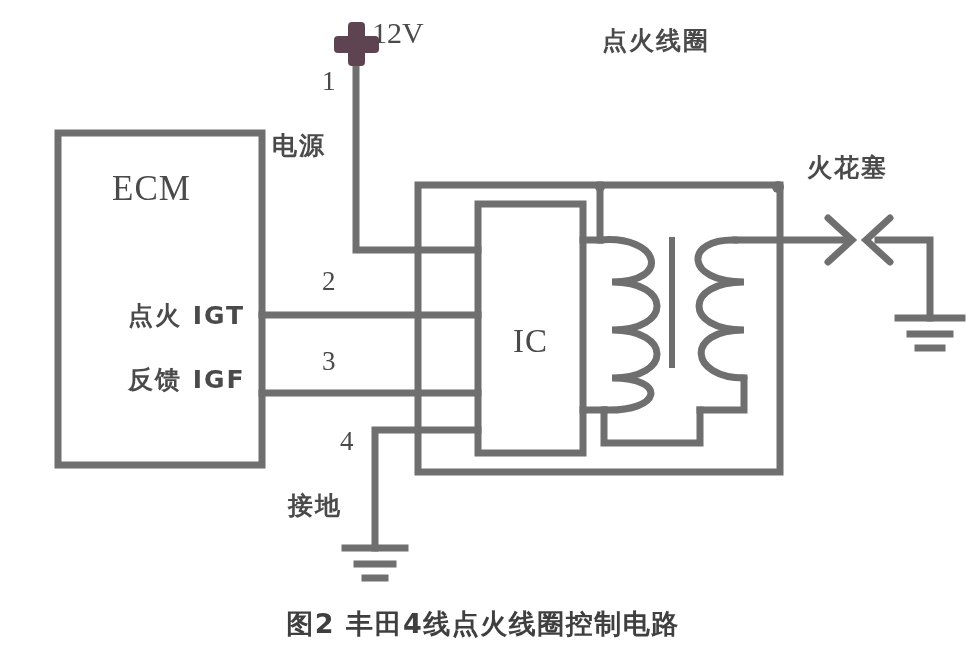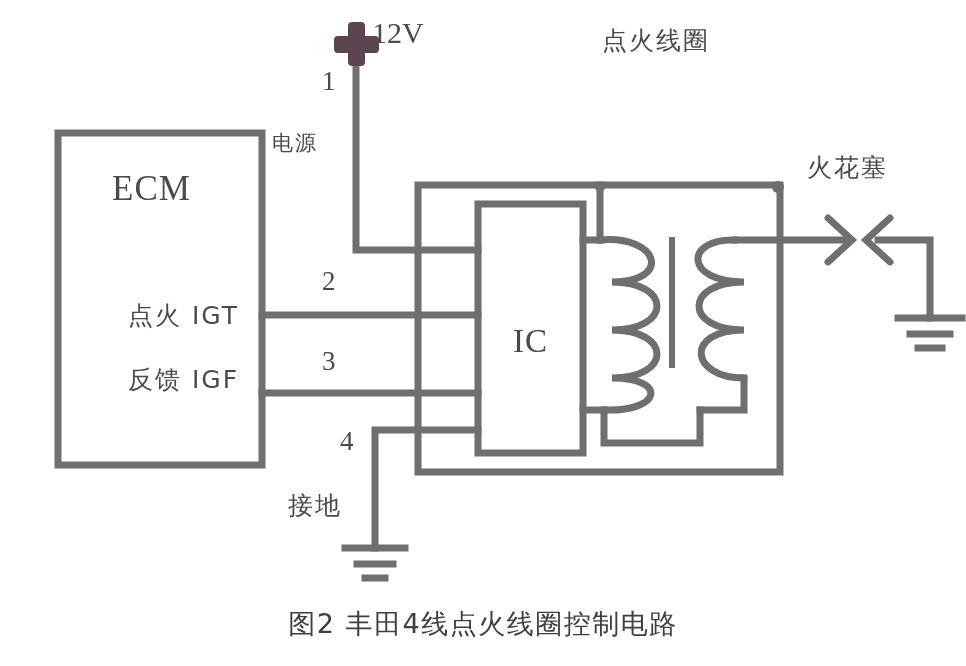--- a/index.html
+++ b/index.html
@@ -29,29 +29,29 @@
     height: 666px;
   }
   .lbl {
     position: absolute;
     white-space: nowrap;
     color: #4a4a4a;
     line-height: 1;
   }
   .cn {
     font-family: "DejaVu Sans", "Liberation Sans", sans-serif;
-    font-weight: 400;
+    font-weight: 700;
     letter-spacing: 2px;
   }
   .serif {
     font-family: "Liberation Serif", "DejaVu Serif", serif;
   }
   #label-ecm { left: 112px; top: 171px; font-size: 35px; letter-spacing: 1px; }
   #label-ic { left: 513px; top: 325px; font-size: 33px; letter-spacing: 1px; }
-  #label-power { left: 272px; top: 133px; font-size: 21px; }
+  #label-power { left: 272px; top: 133px; font-size: 25px; }
   #label-igt { left: 128px; top: 303px; font-size: 25px; }
   #label-igf { left: 128px; top: 367px; font-size: 25px; }
   #label-ground { left: 288px; top: 493px; font-size: 25px; }
   #label-coil { left: 602px; top: 28px; font-size: 25px; }
   #label-plug { left: 807px; top: 155px; font-size: 25px; }
   #label-12v { left: 372px; top: 18px; font-size: 30px; }
   #label-pin-1 { left: 322px; top: 68px; font-size: 27px; }
   #label-pin-2 { left: 322px; top: 268px; font-size: 27px; }
   #label-pin-3 { left: 322px; top: 348px; font-size: 27px; }
   #label-pin-4 { left: 340px; top: 428px; font-size: 27px; }

